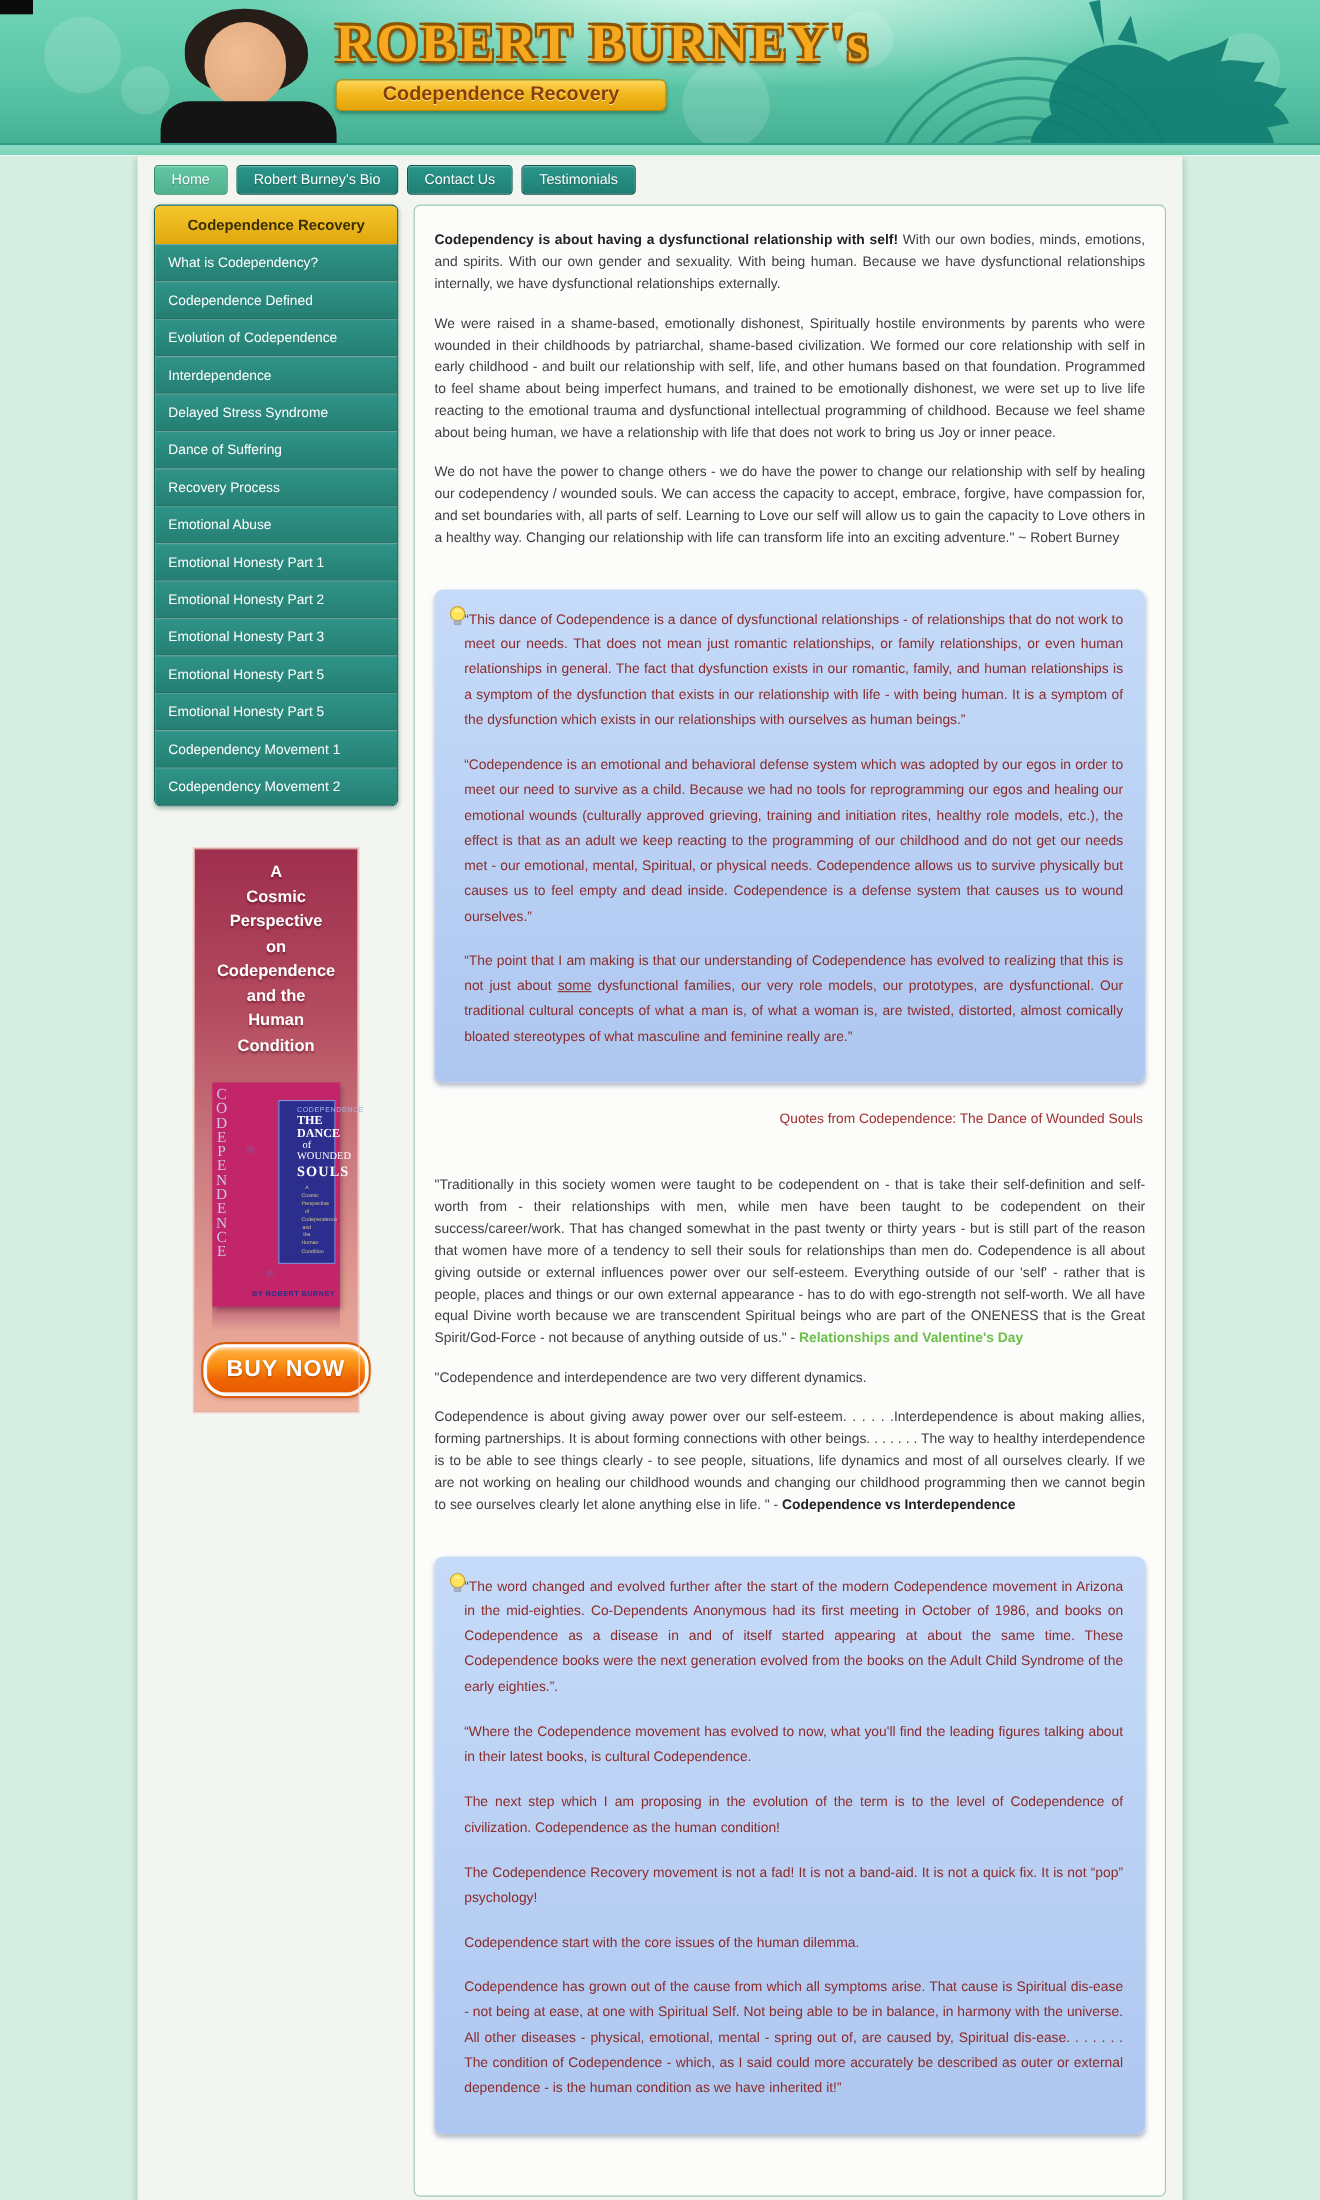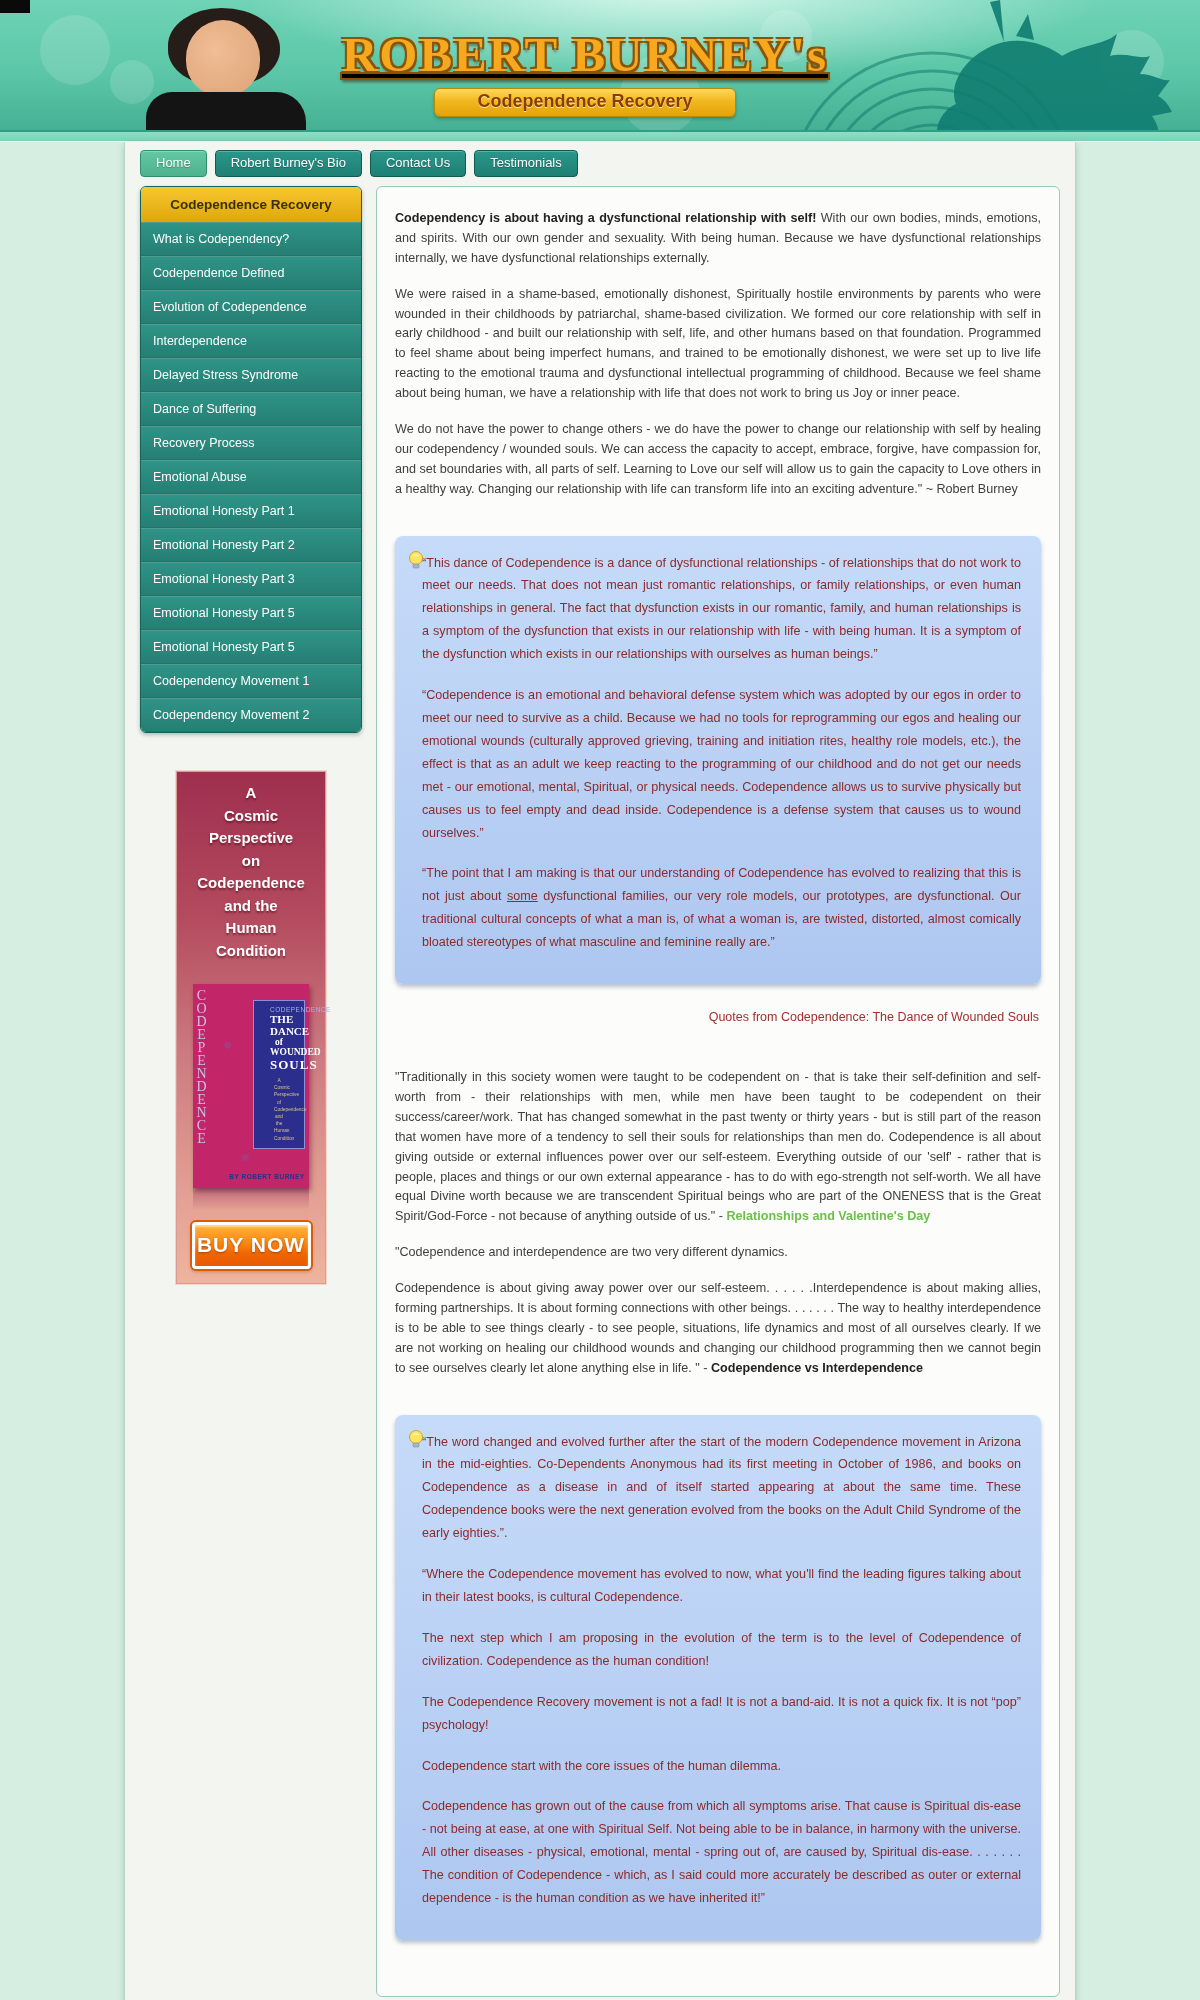--- a/index.html
+++ b/index.html
@@ -20,21 +20,21 @@
   .photo { position:absolute; left:140px; bottom:0; width:172px; height:122px; }
   .photo .hair { position:absolute; left:28px; top:0; width:112px; height:78px;
     background:#271d18; border-radius:48% 52% 46% 46%; }
   .photo .face { position:absolute; left:46px; top:12px; width:74px; height:76px;
     background:radial-gradient(circle at 40% 40%, #f0bd95, #dda377); border-radius:50% 50% 46% 46%; }
   .photo .neck { position:absolute; left:70px; top:80px; width:30px; height:22px; background:#e3ab80; }
   .photo .shirt { position:absolute; left:6px; bottom:0; width:160px; height:38px;
     background:#141414; border-radius:26px 30px 0 0; }
 
   
-  .title-wrap { position:absolute; left:305px; top:26px; width:560px; text-align:center;text-decoration:underline; }
+  .title-wrap { position:absolute; left:305px; top:10px; width:560px; text-align:left; }
   .site-title { font-family:"Liberation Serif", serif; font-weight:bold; font-size:49px;
     color:#f6a81f; letter-spacing:2px;
     text-shadow:-2px -2px 0 #8a5404, 2px -2px 0 #8a5404, -2px 2px 0 #8a5404,
                  2px 2px 0 #8a5404, 0 4px 3px rgba(60,30,0,.55); }
   .site-badge { display:inline-block; margin-top:5px; padding:2px 42px 4px;
     background:linear-gradient(180deg,#ffd75c 0%,#f1b81e 45%,#e2a309 100%);
     border:1px solid #b98a00; border-radius:6px; box-shadow:0 2px 3px rgba(0,60,40,.35);
     color:#8a3d00; font-weight:bold; font-size:18px; text-shadow:0 1px 0 #ffe9a8; }
 
   .unicorn-svg { position:absolute; right:28px; top:0; }
@@ -78,31 +78,31 @@
       radial-gradient(circle at 70% 60%, rgba(90,120,200,.22) 0 4px, transparent 5px),
       radial-gradient(circle at 45% 85%, rgba(90,120,200,.22) 0 3px, transparent 4px); }
   .book-spine { position:absolute; left:1px; top:4px; height:196px;
     writing-mode:vertical-rl; text-orientation:upright;
     font-family:"Liberation Serif", serif; font-size:14px; line-height:1;
     color:#ccd4f2; letter-spacing:-2px; opacity:.9; }
   .book-box { position:absolute; right:4px; top:16px; width:52px;
     background:#2b2e8c; border:1px solid #8d90d8; padding:5px 16px 6px; text-align:center; }
   .bb-small { font-size:6.5px; color:#9fb4e8; letter-spacing:.5px; }
   .bb-l1 { font-family:"Liberation Serif", serif; font-weight:bold; font-size:11px; color:#fff; }
-  .bb-l2 { font-family:"Liberation Serif", serif; font-weight:bold; font-size:9.5px; color:#fff; }
+  .bb-l2 { font-family:"Liberation Serif", serif; font-weight:normal; font-size:9.5px; color:#fff; }
   .bb-l3 { font-family:"Liberation Serif", serif; font-weight:bold; font-size:13px; color:#fff; letter-spacing:1px; }
   .bb-sub { margin-top:4px; font-size:4.8px; color:#d8c48a; line-height:1.5; padding:0 4px; }
   .book-author { position:absolute; right:4px; bottom:8px; width:76px; text-align:center;
     font-size:6.5px; font-weight:bold; color:#2b2e8c; letter-spacing:.5px; }
   .book-reflect { width:116px; height:22px; margin:0 auto;
     background:linear-gradient(180deg, rgba(150,40,90,.45), rgba(150,40,90,0)); }
-  .buy-btn { display:block; width:119px; margin:12px auto 0; padding:8px 0 9px;
+  .buy-btn { display:block; width:150px; margin:12px auto 0; padding:8px 0 9px;
     text-align:center; color:#fff; font-weight:bold; font-size:21px; letter-spacing:1px;
     background:linear-gradient(180deg,#ffb340 0%,#fb8c12 40%,#ef6504 70%,#e85a00 100%);
-    border:3px solid #fff; border-radius:4px; cursor:pointer;
+    border:3px solid #fff; border-radius:20px; cursor:pointer;
     box-shadow:0 0 0 2px #d95c00, 0 2px 4px rgba(90,20,0,.4), inset 0 2px 2px rgba(255,255,255,.5);
     text-shadow:0 1px 2px rgba(120,40,0,.6); }
 
   
   .main-panel { flex:1; margin-left:14px; min-height:1730px; background:#fcfcfa;
     border:1px solid #9fc7b8; border-radius:6px; padding:22px 18px 38px; }
   .page-title { text-align:center; font-size:20px; font-weight:bold; color:#242424;
     margin:14px 0 30px; }
   .para { font-size:12.6px; line-height:1.58; color:#3e3e3e; text-align:justify;
     margin-bottom:16px; }

